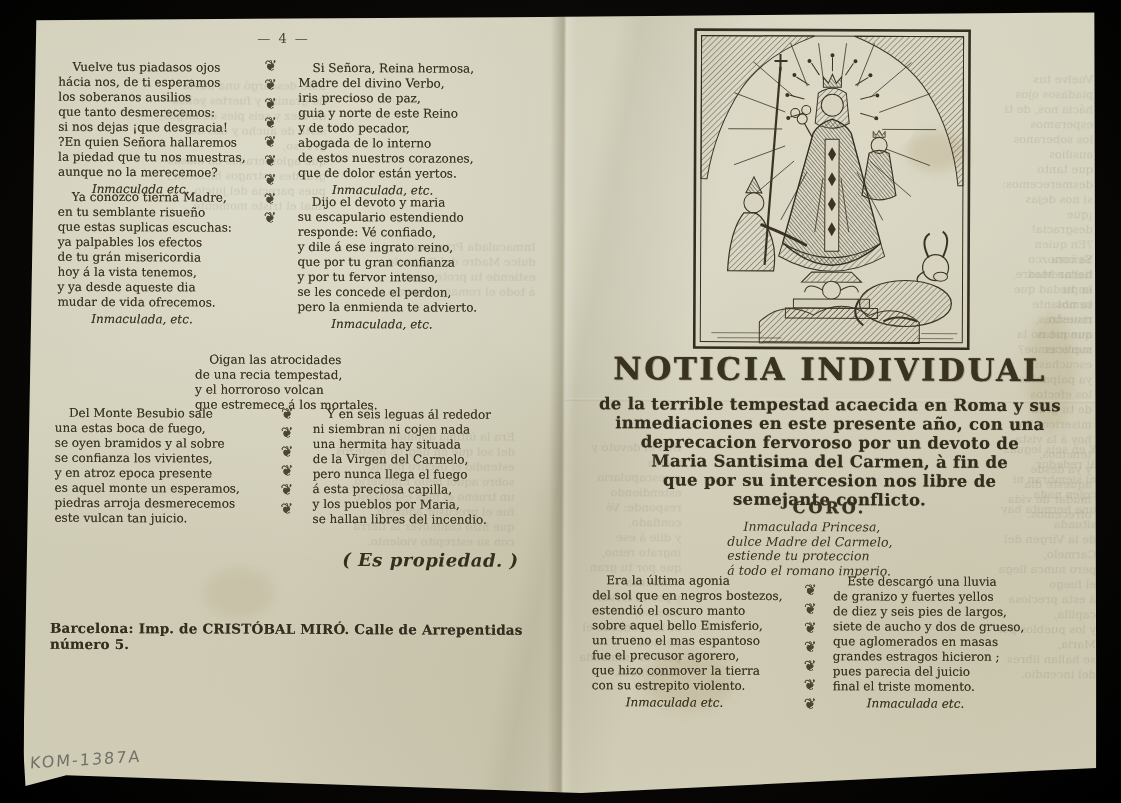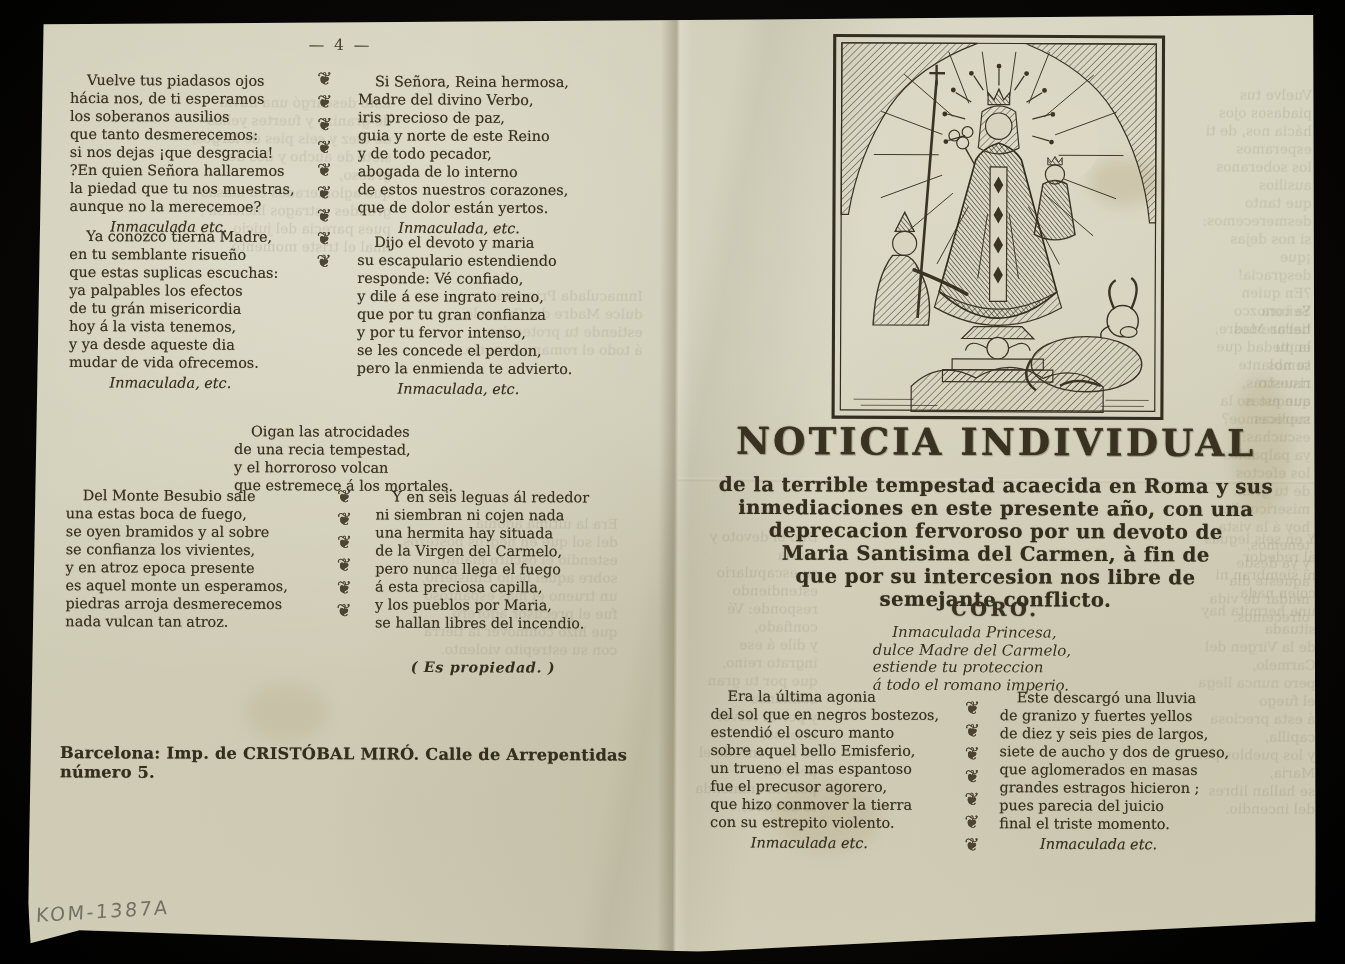--- a/index.html
+++ b/index.html
@@ -28,21 +28,21 @@
   #page-right{left:537px;}
   .stanza{position:absolute;font-size:12px;line-height:15px;color:#38301f;
     text-shadow:0 0 .6px rgba(56,48,31,.55);}
   .stanza .vl:first-child{padding-left:14px;}
   .refrain{font-style:italic;padding-left:34px;margin-top:2px;}
   .pgnum{position:absolute;left:212px;top:22px;width:90px;text-align:center;
     font-size:13px;letter-spacing:2px;color:#4a4230;}
   .orn{position:absolute;display:flex;flex-direction:column;align-items:center;
     font-family:"DejaVu Sans",sans-serif;font-size:15px;line-height:19px;
     color:#3a3222;opacity:.88;text-shadow:0 0 .5px #3a3222;}
-  .prop-note{position:absolute;left:318px;top:540px;width:200px;font-size:12px;
+  .prop-note{position:absolute;left:318px;top:540px;width:200px;font-size:18px;
     font-weight:bold;font-style:italic;color:#352e1f;letter-spacing:.5px;}
   .imprint{position:absolute;left:26px;top:612px;width:488px;font-size:13.5px;
     font-weight:bold;color:#352e1f;letter-spacing:.2px;
     text-shadow:0 0 .6px rgba(53,46,31,.6);}
   
   .woodcut{position:absolute;left:129px;top:16px;width:280px;height:324px;}
   .main-title{position:absolute;left:0;top:340px;width:536px;text-align:center;
     font-size:31px;font-weight:bold;letter-spacing:2.5px;color:#3a3221;
     text-shadow:0 0 1px #3a3221, 1px 1px 0 rgba(58,50,33,.25);}
   .subtitle{position:absolute;left:8px;top:384px;width:520px;text-align:center;
@@ -134,21 +134,21 @@
       </div>
       <div class="stanza" style="left:30px;top:398px;width:218px;">
         <div>
             <div class="vl">Del Monte Besubio sale</div>
             <div class="vl">una estas boca de fuego,</div>
             <div class="vl">se oyen bramidos y al sobre</div>
             <div class="vl">se confianza los vivientes,</div>
             <div class="vl">y en atroz epoca presente</div>
             <div class="vl">es aquel monte un esperamos,</div>
             <div class="vl">piedras arroja desmerecemos</div>
-            <div class="vl">nada vulcan tan atroz.</div>
+            <div class="vl">este vulcan tan juicio.</div>
           </div>
       </div>
 
       <div class="stanza" style="left:170px;top:344px;width:250px;">
         <div>
             <div class="vl">Oigan las atrocidades</div>
             <div class="vl">de una recia tempestad,</div>
             <div class="vl">y el horroroso volcan</div>
             <div class="vl">que estremece á los mortales.</div>
           </div>

